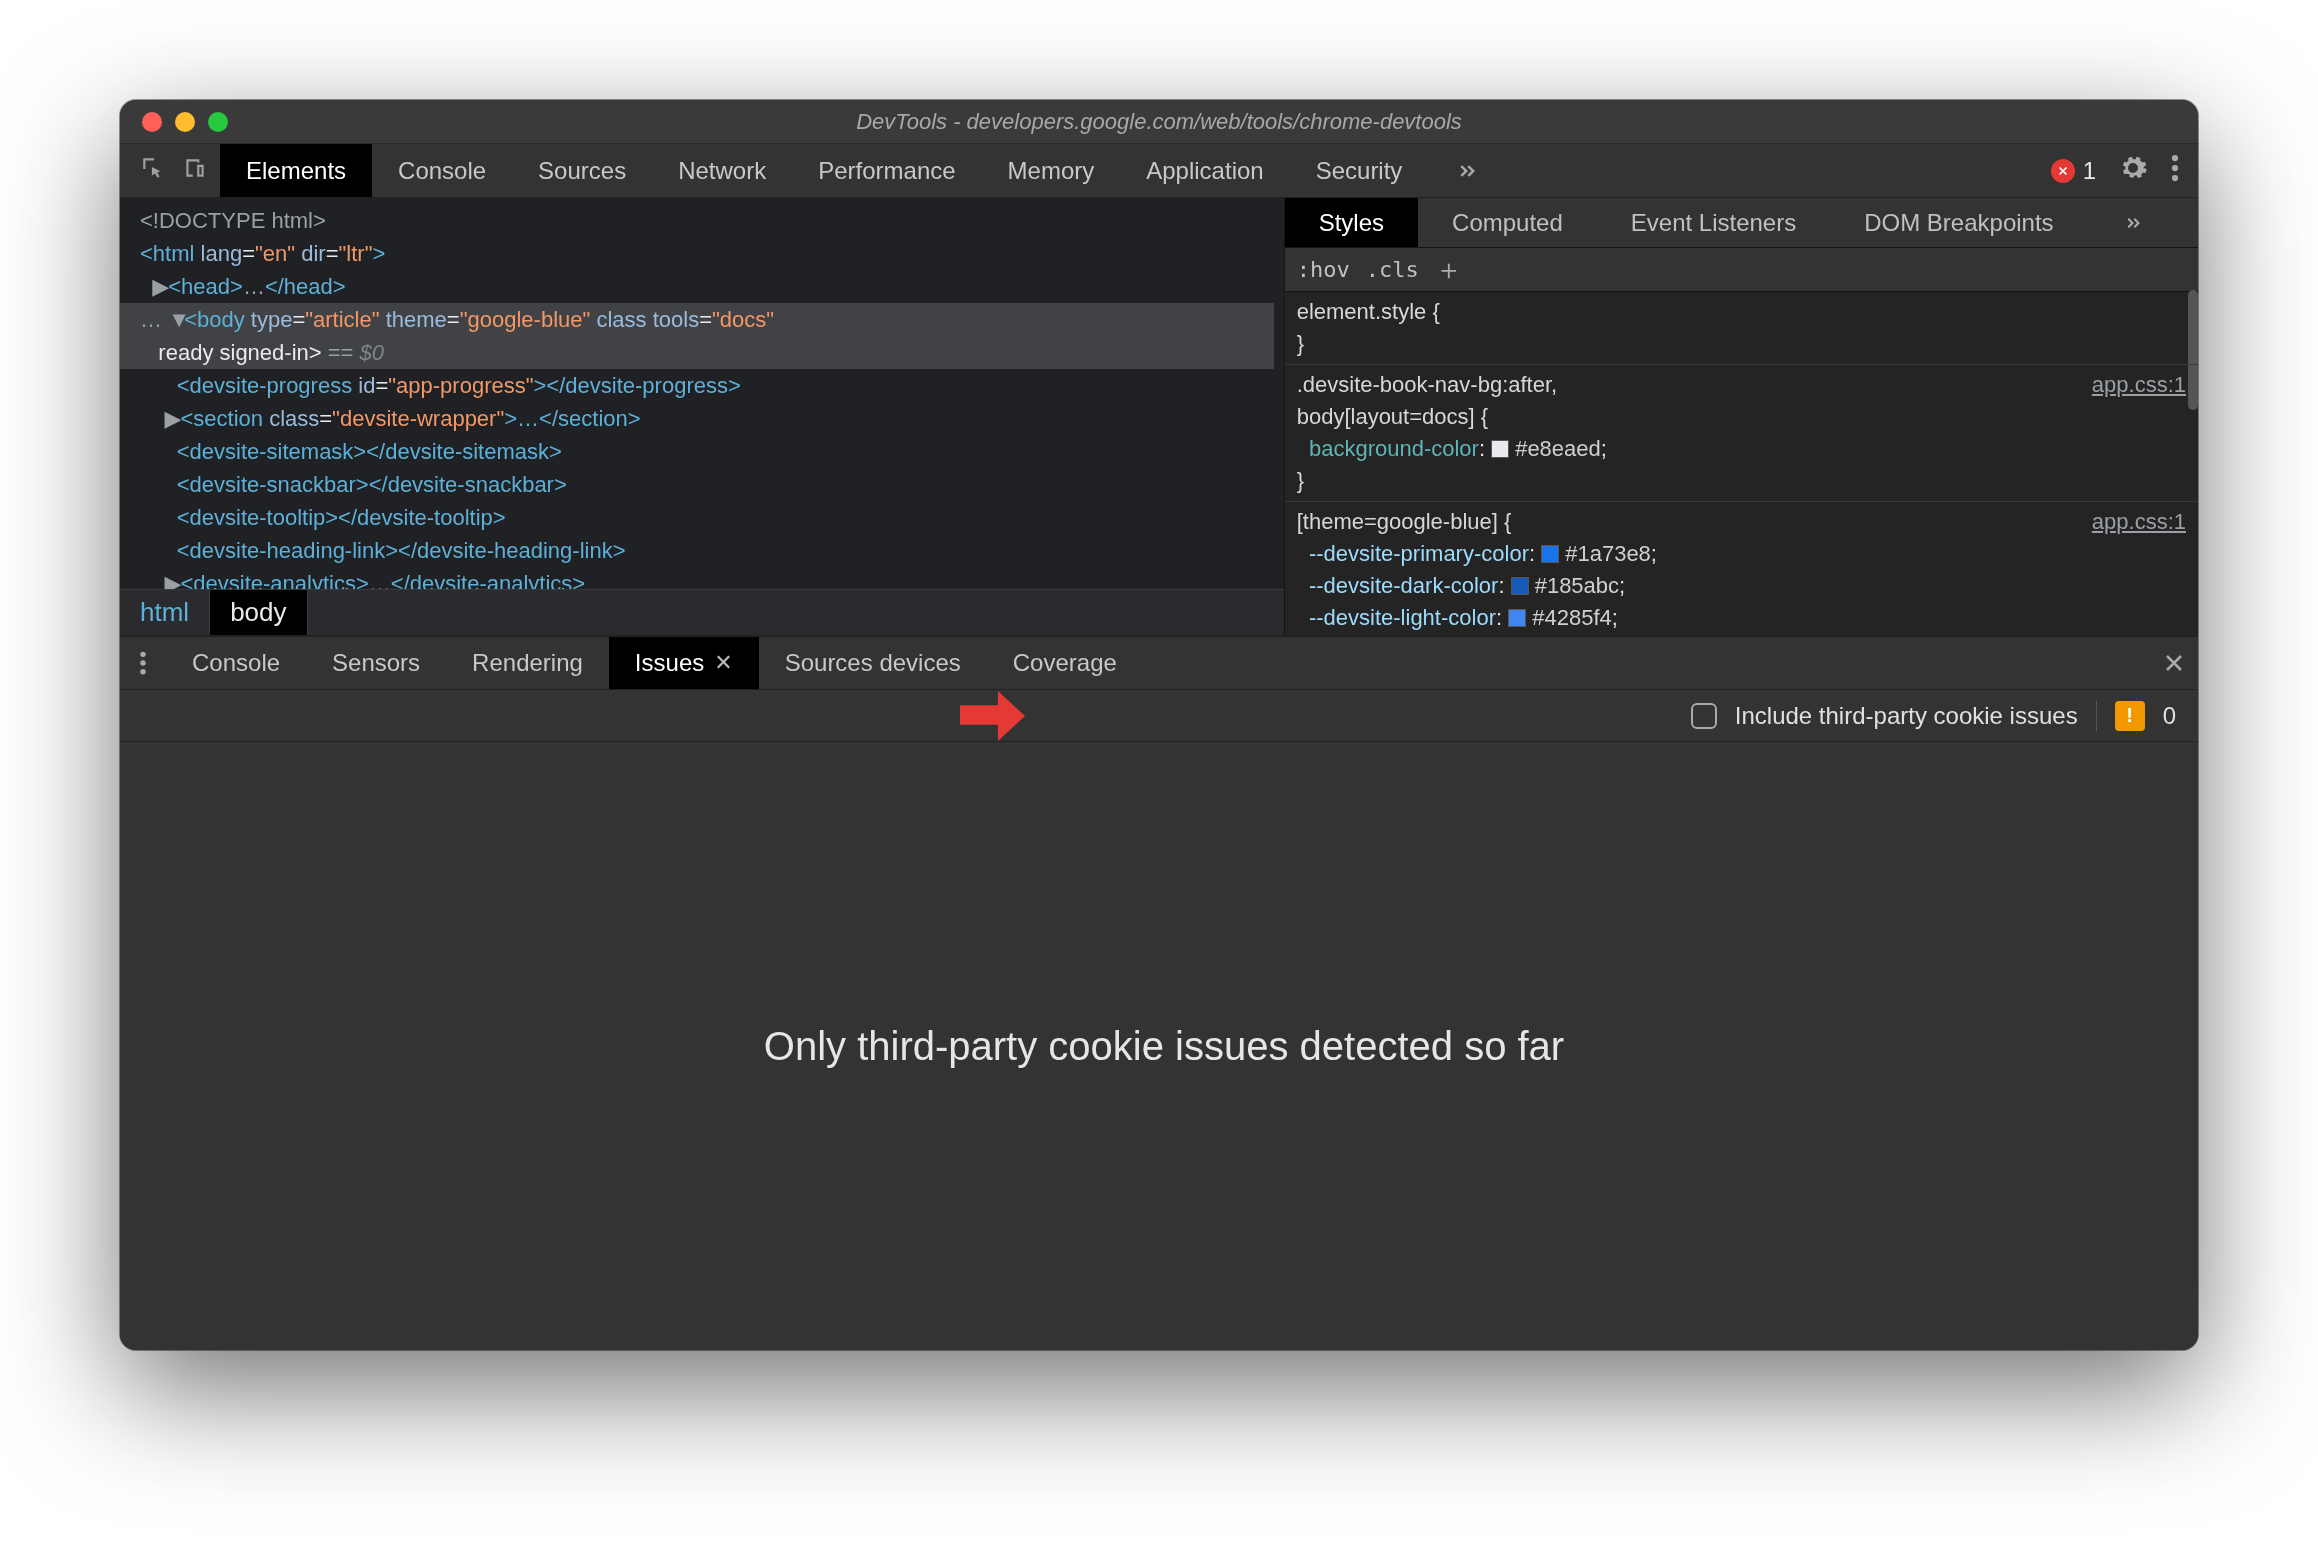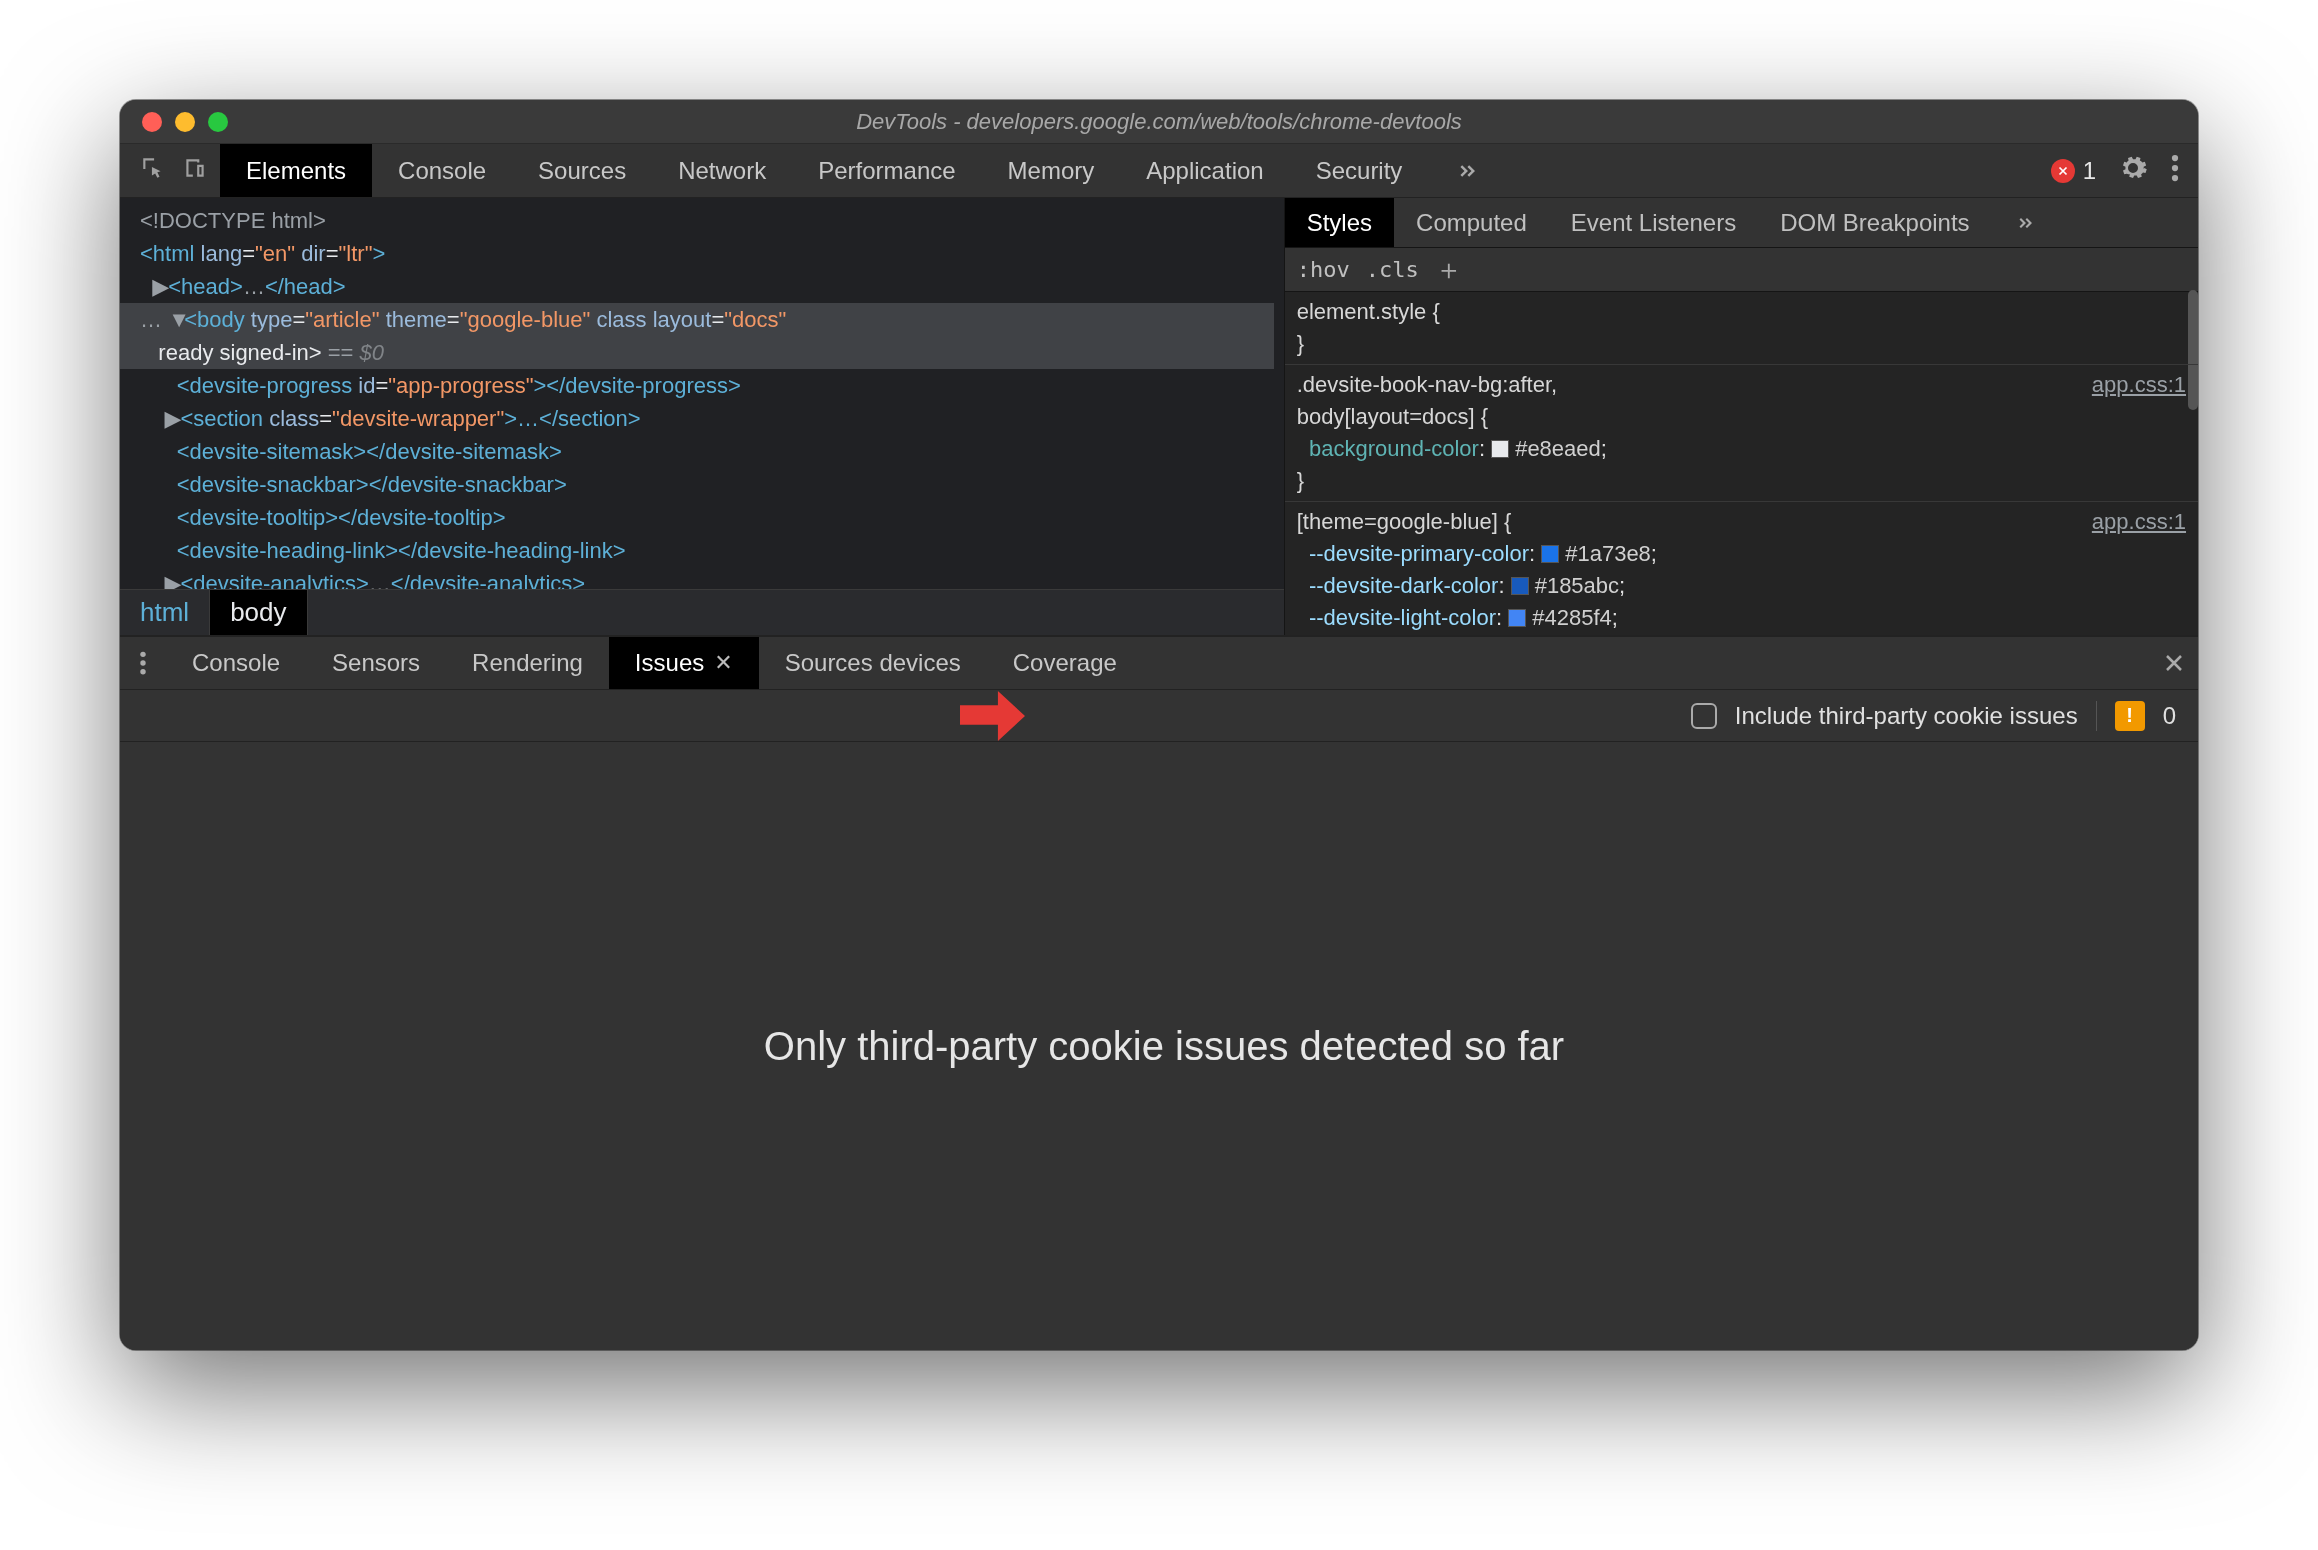--- a/index.html
+++ b/index.html
@@ -52,21 +52,21 @@
   .triangle { color: #9aa0a6; display: inline-block; width: 16px; }
   .sel { background: #404246; display: block; margin-left: -20px; padding-left: 20px; }
   .dollar { color: #808488; font-style: italic; }
 
   .crumbs { height: 46px; border-top: 1px solid #3a3a3a; background: #2a2b2e; display: flex; align-items: stretch; font-family: "Menlo","Monaco",monospace; font-size: 26px; }
   .crumbs span { padding: 0 20px; display: flex; align-items: center; color: #5db0d7; border-right: 1px solid #3a3a3a; }
   .crumbs span.active { background: #000; color: #e8eaed; }
 
   .styles { flex: 1 1 44%; background: #242424; border-left: 1px solid #151515; display: flex; flex-direction: column; font-size: 22px; color: #e0e0e0; }
   .styles .tabs2 { height: 50px; display: flex; align-items: stretch; border-bottom: 1px solid #151515; background: #333; }
-  .styles .tabs2 .t2 { padding: 0 22px; display: flex; align-items: center; color: #c0c0c0; font-size: 24px; }
+  .styles .tabs2 .t2 { padding: 0 34px; display: flex; align-items: center; color: #c0c0c0; font-size: 24px; }
   .styles .tabs2 .t2.active { background: #000; color: #fff; }
   .filterbar { height: 44px; background: #333; border-bottom: 1px solid #151515; display: flex; align-items: center; padding: 0 12px; gap: 16px; }
   .filterbar input { flex: 1; background: transparent; border: none; color: #888; font-size: 22px; outline: none; font-family: "Menlo","Monaco",monospace; }
   .filterbar .mono { font-family: "Menlo","Monaco",monospace; color: #c0c0c0; font-size: 22px; }
   .filterbar .plus { color: #aaa; font-size: 28px; }
   .rules { flex: 1; overflow: hidden; font-family: "Menlo","Monaco",monospace; font-size: 22px; line-height: 32px; }
   .rule { border-bottom: 1px solid #383838; padding: 4px 12px; position: relative; }
   .rule .src { position: absolute; right: 12px; top: 4px; color: #9aa0a6; text-decoration: underline; }
   .selc { color: #d7d7d7; }
   .prop { color: #9bdcfe; }
@@ -163,21 +163,21 @@
     </div>
   </div>
 
   <div class="split">
     <div class="elements">
       <div class="elements-scroll">
         <div class="line dim"><span>&lt;!DOCTYPE html&gt;</span></div>
         <div class="line"><span class="tag">&lt;html </span><span class="attrname">lang</span>=<span class="attrval">"en"</span> <span class="attrname">dir</span>=<span class="attrval">"ltr"</span><span class="tag">&gt;</span></div>
         <div class="line">  <span class="triangle">▶</span><span class="tag">&lt;head&gt;</span><span class="dim">…</span><span class="tag">&lt;/head&gt;</span></div>
         <span class="sel">
-          <span class="line"><span class="dim">…</span> <span class="triangle">▼</span><span class="tag">&lt;body </span><span class="attrname">type</span>=<span class="attrval">"article"</span> <span class="attrname">theme</span>=<span class="attrval">"google-blue"</span> <span class="attrname">class</span> <span class="attrname">layout</span>=<span class="attrval">"docs"</span></span><br>
+          <span class="line"><span class="dim">…</span> <span class="triangle">▼</span><span class="tag">&lt;body </span><span class="attrname">type</span>=<span class="attrval">"article"</span> <span class="attrname">theme</span>=<span class="attrval">"google-blue"</span> <span class="attrname">class</span> <span class="attrname">tools</span>=<span class="attrval">"docs"</span></span><br>
           <span class="line">   <span>ready signed-in&gt;</span><span class="dim"> == </span><span class="dollar">$0</span></span>
         </span>
         <div class="line">      <span class="tag">&lt;devsite-progress </span><span class="attrname">id</span>=<span class="attrval">"app-progress"</span><span class="tag">&gt;&lt;/devsite-progress&gt;</span></div>
         <div class="line">    <span class="triangle">▶</span><span class="tag">&lt;section </span><span class="attrname">class</span>=<span class="attrval">"devsite-wrapper"</span><span class="tag">&gt;…&lt;/section&gt;</span></div>
         <div class="line tag">      <span>&lt;devsite-sitemask&gt;&lt;/devsite-sitemask&gt;</span></div>
         <div class="line tag">      <span>&lt;devsite-snackbar&gt;&lt;/devsite-snackbar&gt;</span></div>
         <div class="line tag">      <span>&lt;devsite-tooltip&gt;&lt;/devsite-tooltip&gt;</span></div>
         <div class="line tag">      <span>&lt;devsite-heading-link&gt;&lt;/devsite-heading-link&gt;</span></div>
         <div class="line">    <span class="triangle">▶</span><span class="tag">&lt;devsite-analytics&gt;</span><span class="dim">…</span><span class="tag">&lt;/devsite-analytics&gt;</span></div>
       </div>

